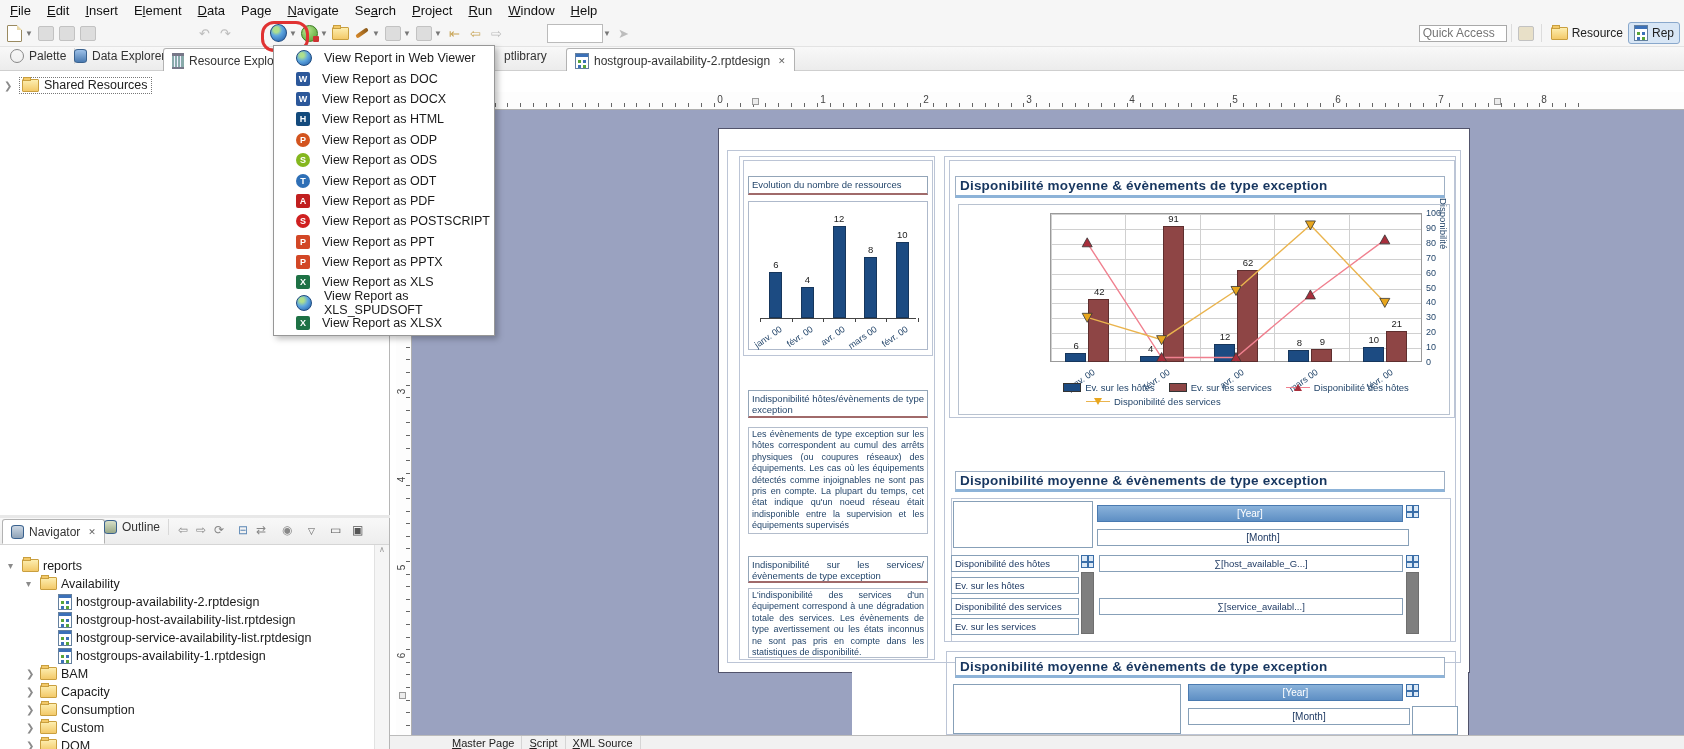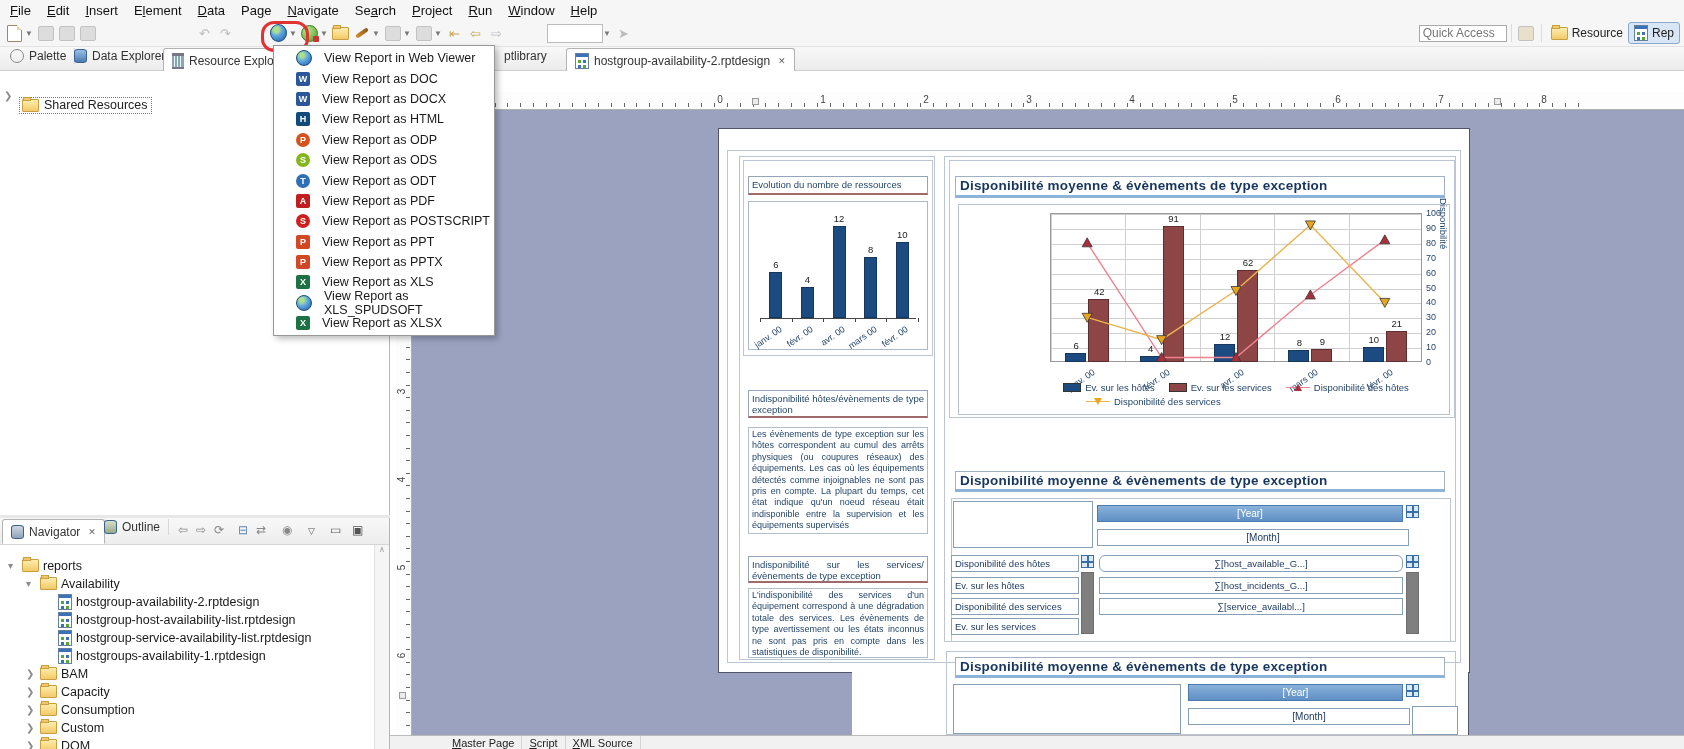--- a/index.html
+++ b/index.html
@@ -52,21 +52,21 @@
           box-shadow:3px 3px 6px rgba(0,0,0,.25);z-index:100;padding:2px 0;}
   .mi{height:20.4px;display:flex;align-items:center;gap:12px;padding-left:22px;font-size:12.5px;color:#1a1a1a;cursor:default;}
   .mi-ic{width:14px;height:14px;display:flex;align-items:center;justify-content:center;color:#fff;
          font-size:9px;font-weight:bold;border-radius:2px;flex:0 0 auto;}
   .mi-globe{width:14px;height:14px;border-radius:50%;border:1px solid #1d4a80;flex:0 0 auto;
             background:radial-gradient(circle at 35% 30%,#aee08c 15%,#5fa8e0 45%,#2f6cb3 85%);}
   
   #lpanel{position:absolute;left:0;top:71px;width:390px;height:444px;background:#fff;border-right:1px solid #b6b6b6;box-sizing:border-box;}
   #shared-row{position:absolute;left:4px;top:6px;display:flex;align-items:center;gap:5px;font-size:12.5px;color:#222;}
   .twist{color:#8a8a8a;font-size:10px;width:10px;}
-  .dotted{border:1px dotted #777;padding:0 3px 1px 2px;display:flex;align-items:center;gap:5px;margin-top:20px;}
+  .dotted{border:1px dotted #777;padding:0 3px 1px 2px;display:flex;align-items:center;gap:5px;}
   #sash{position:absolute;left:0;top:515px;width:390px;height:3px;background:#e8e8e8;}
   #navpanel{position:absolute;left:0;top:518px;width:390px;height:231px;background:#fff;border-right:1px solid #b6b6b6;box-sizing:border-box;}
   #navtabs{position:absolute;left:0;top:0;width:100%;height:27px;background:linear-gradient(#f8f8f8,#ededed);border-bottom:1px solid #d5d5d5;box-sizing:border-box;}
   .vicon{position:absolute;top:5px;font-size:12px;color:#888;}
   #navtree{position:absolute;left:0;top:27px;width:376px;height:204px;overflow:hidden;}
   .trow{position:absolute;display:flex;align-items:center;gap:4px;font-size:12.5px;color:#1a1a1a;height:17px;white-space:nowrap;}
   #navscroll{position:absolute;right:0;top:27px;width:14px;height:204px;background:#f5f5f5;border-left: 1px solid #e2e2e2;font-size:8px;color:#999;text-align:center;}
   
   #editor-bg{position:absolute;left:390px;top:71px;width:1294px;height:664px;background:#fff;}
   #hruler{position:absolute;left:412px;top:92px;width:1272px;height:18px;background:#fdfdfd;border-bottom:1px solid #b0b0b0;box-sizing:border-box;}
@@ -543,19 +543,18 @@
         <span style="display: inline-flex; align-items: center;">
           <span class="lmk">
             <span class="ln" style="background: rgb(234, 180, 78);"></span>
             <span class="tri-d" style="border-top-color: rgb(232, 166, 30);"></span>
           </span>
           <span>Disponibilité des services</span>
         </span>
       </div>
     </div>
     <div class="cell" style="left: 951px; top: 555px; width: 128px; height: 17px; padding-left: 3px;">Disponibilité des hôtes</div>
-    <div class="cell ctr" style="left: 1099px; top: 555px; width: 304px; height: 17px; border-radius: 6px;">∑[host_available_G...]</div>
+    <div class="cell ctr" style="left: 1099px; top: 555px; width: 304px; height: 17px;">∑[host_available_G...]</div>
     <div class="cell" style="left: 951px; top: 577px; width: 128px; height: 17px; padding-left: 3px;">Ev. sur les hôtes</div>
-    <div class="cell ctr" style="left: 1099px; top: 577px; width: 304px; height: 17px;">∑[host_incidents_G...]</div>
     <div class="cell" style="left: 951px; top: 598px; width: 128px; height: 17px; padding-left: 3px;">Disponibilité des services</div>
     <div class="cell ctr" style="left: 1099px; top: 598px; width: 304px; height: 17px;">∑[service_availabl...]</div>
     <div class="cell" style="left: 951px; top: 618px; width: 128px; height: 17px; padding-left: 3px;">Ev. sur les services</div>
   </div>
 
 </body></html>

